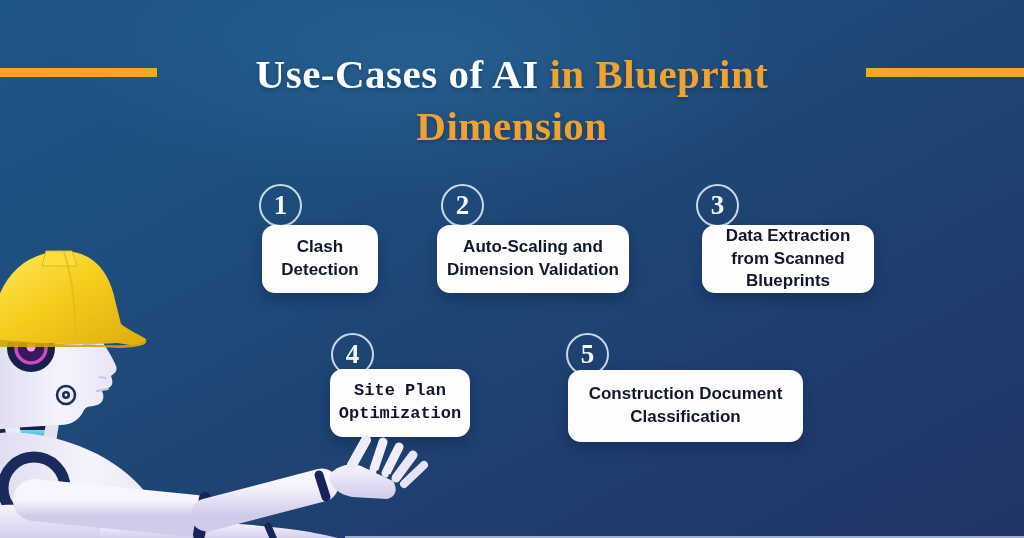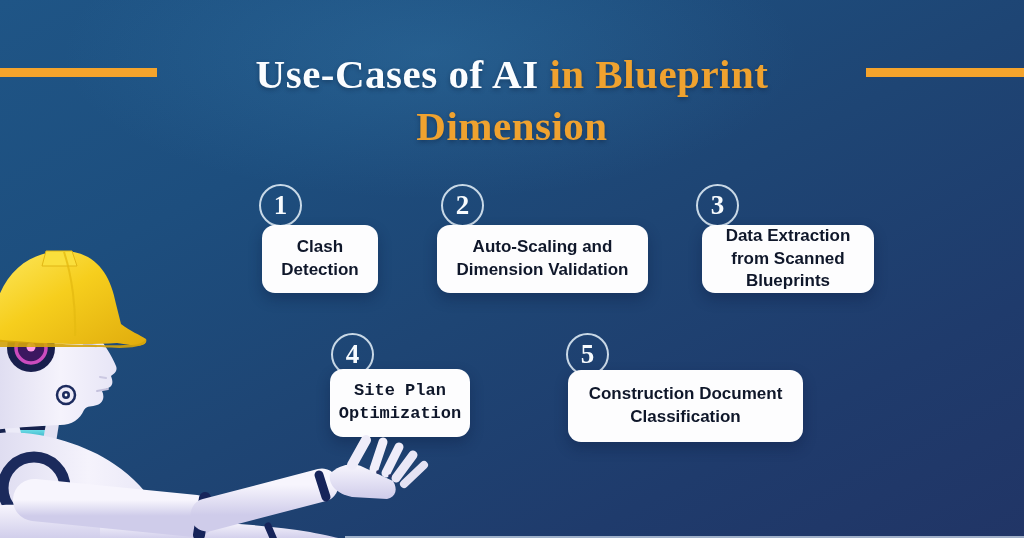--- a/index.html
+++ b/index.html
@@ -67,21 +67,21 @@
   <div class="step-circle" style="left:259px; top:184px;">
       <span>1</span>
     </div>
   <div class="step-card" style="left:262px; top:225px; width:116px; height:68px;">
       <span>Clash Detection</span>
     </div>
 
   <div class="step-circle" style="left:441px; top:184px;">
       <span>2</span>
     </div>
-  <div class="step-card" style="left:437px; top:225px; width:211px; height:68px;">
+  <div class="step-card" style="left:437px; top:225px; width:192px; height:68px;">
       <span>Auto-Scaling and Dimension Validation</span>
     </div>
 
   <div class="step-circle" style="left:696px; top:184px;">
       <span>3</span>
     </div>
   <div class="step-card" style="left:702px; top:225px; width:172px; height:68px;">
       <span>Data Extraction from Scanned Blueprints</span>
     </div>
 

